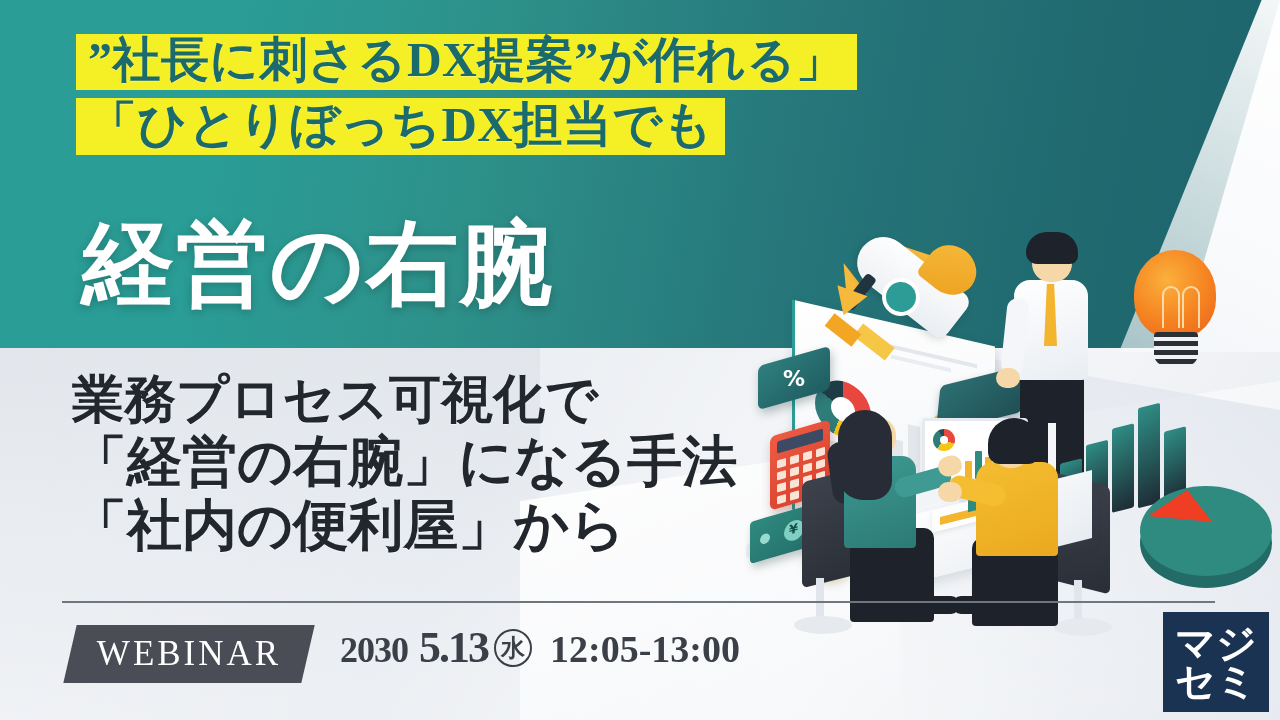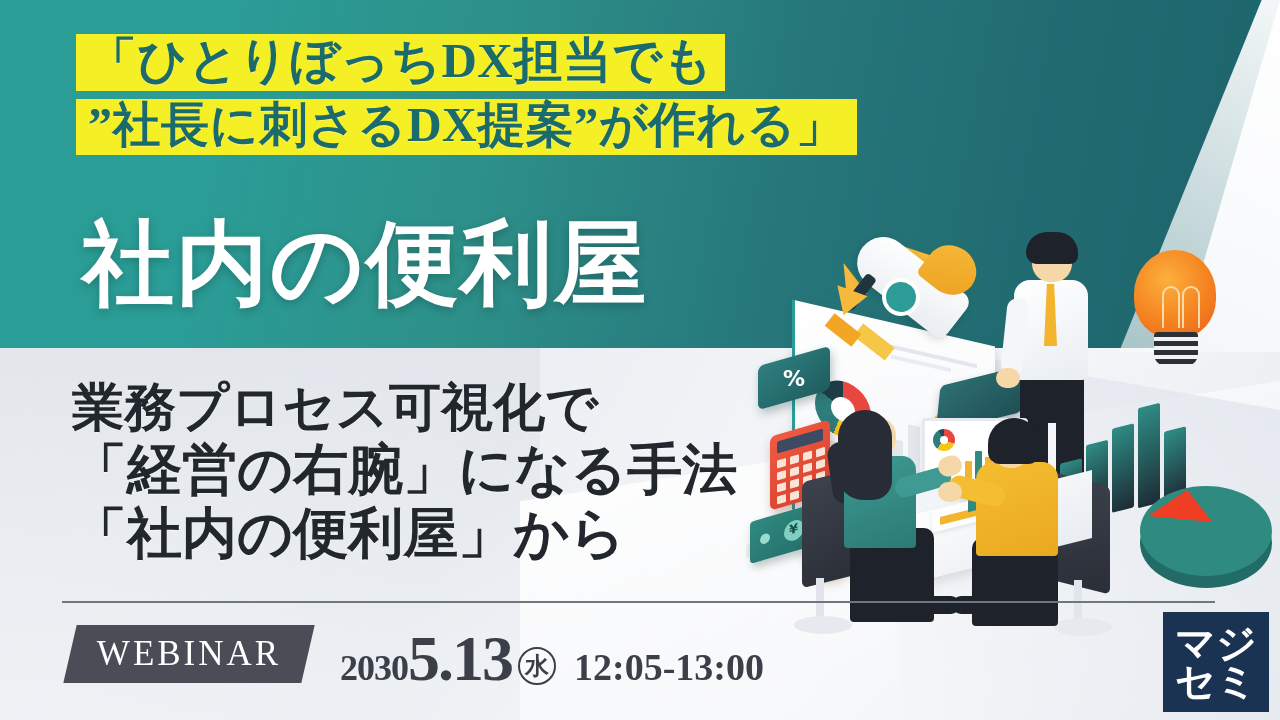--- a/index.html
+++ b/index.html
@@ -69,21 +69,21 @@
 
   
   .main-title{
     position:absolute;left:82px;top:218px;
     color:#ffffff;font-weight:700;font-size:92px;line-height:1;
     letter-spacing:2px;white-space:nowrap;
     text-shadow:0 3px 10px rgba(0,0,0,.22);
   }
 
   
-  .subtitle{position:absolute;left:72px;top:378px;}
+  .subtitle{position:absolute;left:72px;top:370px;}
   .sub-line{
     color:#22272e;font-weight:700;line-height:1.16;white-space:nowrap;
     text-shadow:0 1px 0 rgba(255,255,255,.5);
   }
   .sub-line.l1{font-size:52px;}
   .sub-line.l2{font-size:55px;}
   .sub-line.l3{font-size:55px;}
 
   
   .divider{
@@ -102,21 +102,21 @@
     display:flex;align-items:center;justify-content:center;
     width:100%;height:100%;
     color:#ffffff;font-size:35px;letter-spacing:3px;font-weight:400;
   }
 
   .datetime{
     position:absolute;left:340px;top:622px;height:64px;
     display:flex;align-items:baseline;color:#3b3f48;white-space:nowrap;
   }
   .dt-year{font-size:36px;font-weight:700;letter-spacing:-1px;}
-  .dt-day{font-size:64px;font-weight:700;margin-left:0;letter-spacing:-2px;}
+  .dt-day{font-size:44px;font-weight:700;margin-left:11px;letter-spacing:-2px;}
   .dt-dow{
     font-size:24px;font-weight:700;margin-left:6px;
     display:inline-flex;align-items:center;justify-content:center;
     width:34px;height:34px;border:2px solid #3b3f48;border-radius:50%;
     position:relative;top:-6px;font-family:"DejaVu Sans",sans-serif;
   }
   .dt-time{font-size:38px;font-weight:700;margin-left:18px;letter-spacing:0px;}
 
   
   .logo{
@@ -500,29 +500,29 @@
     <div class="m2-legs"></div>
     <div class="m2-shoe"></div>
     <div class="m2-body"></div>
     <div class="m2-arm"></div>
     <div class="m2-hand"></div>
     <div class="m2-head"></div>
     <div class="m2-hair"></div>
   </div>
 
   <div class="headline">
+    <div class="hl-row row2">
+      <span>”社長に刺さるDX提案”が作れる」</span>
+    </div>
     <div class="hl-row row1">
       <span>「ひとりぼっちDX担当でも</span>
     </div>
-    <div class="hl-row row2">
-      <span>”社長に刺さるDX提案”が作れる」</span>
-    </div>
-  </div>
-
-  <div class="main-title">社内の便利屋</div>
+  </div>
+
+  <div class="main-title">経営の右腕</div>
 
   <div class="subtitle">
     <div class="sub-line l1">業務プロセス可視化で</div>
     <div class="sub-line l3">「経営の右腕」になる手法</div>
     <div class="sub-line l2">「社内の便利屋」から</div>
   </div>
 
   <div class="divider"></div>
 
   <div class="webinar-tag">

